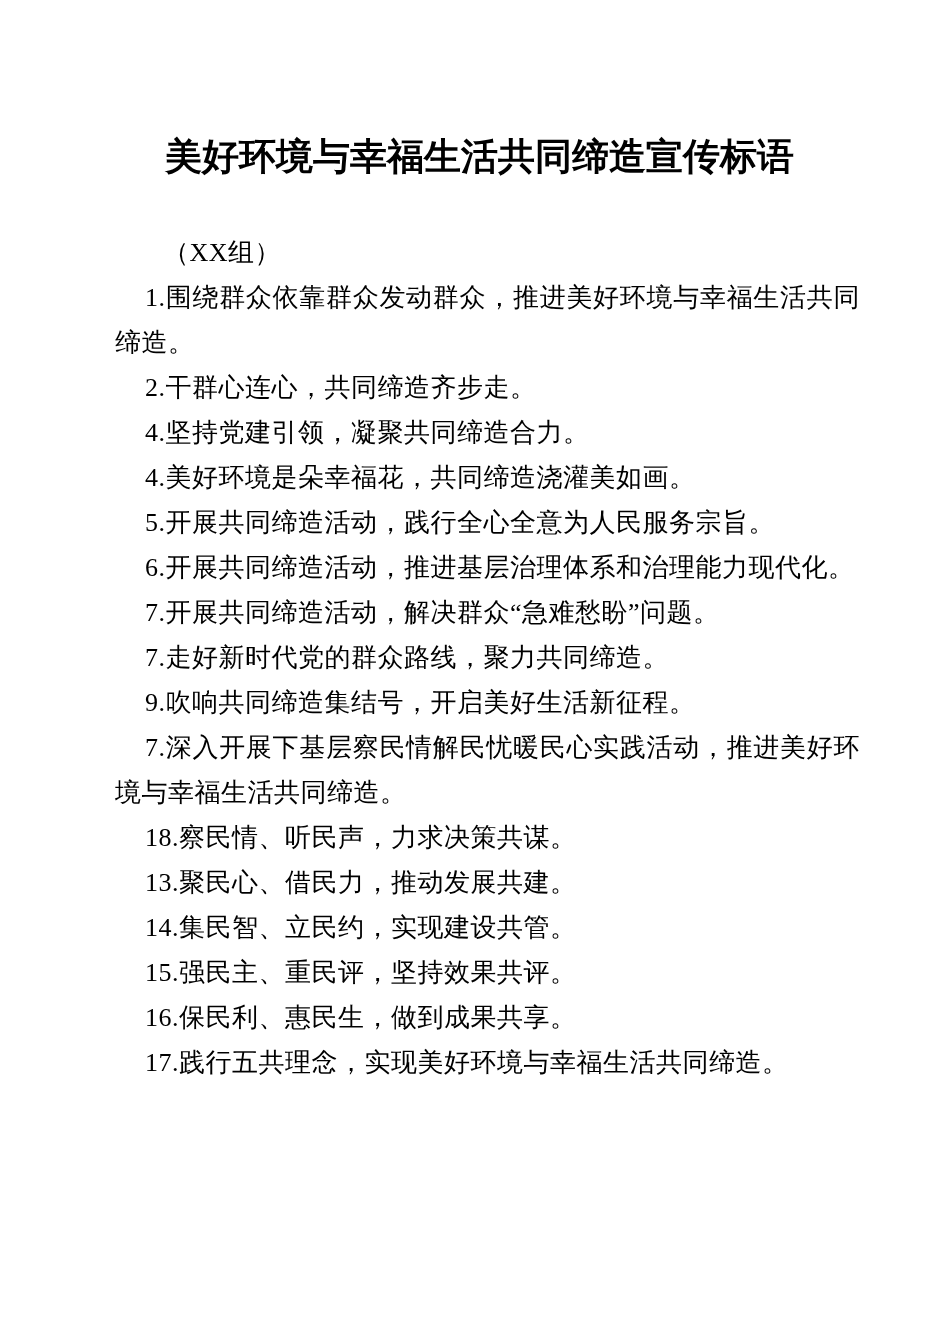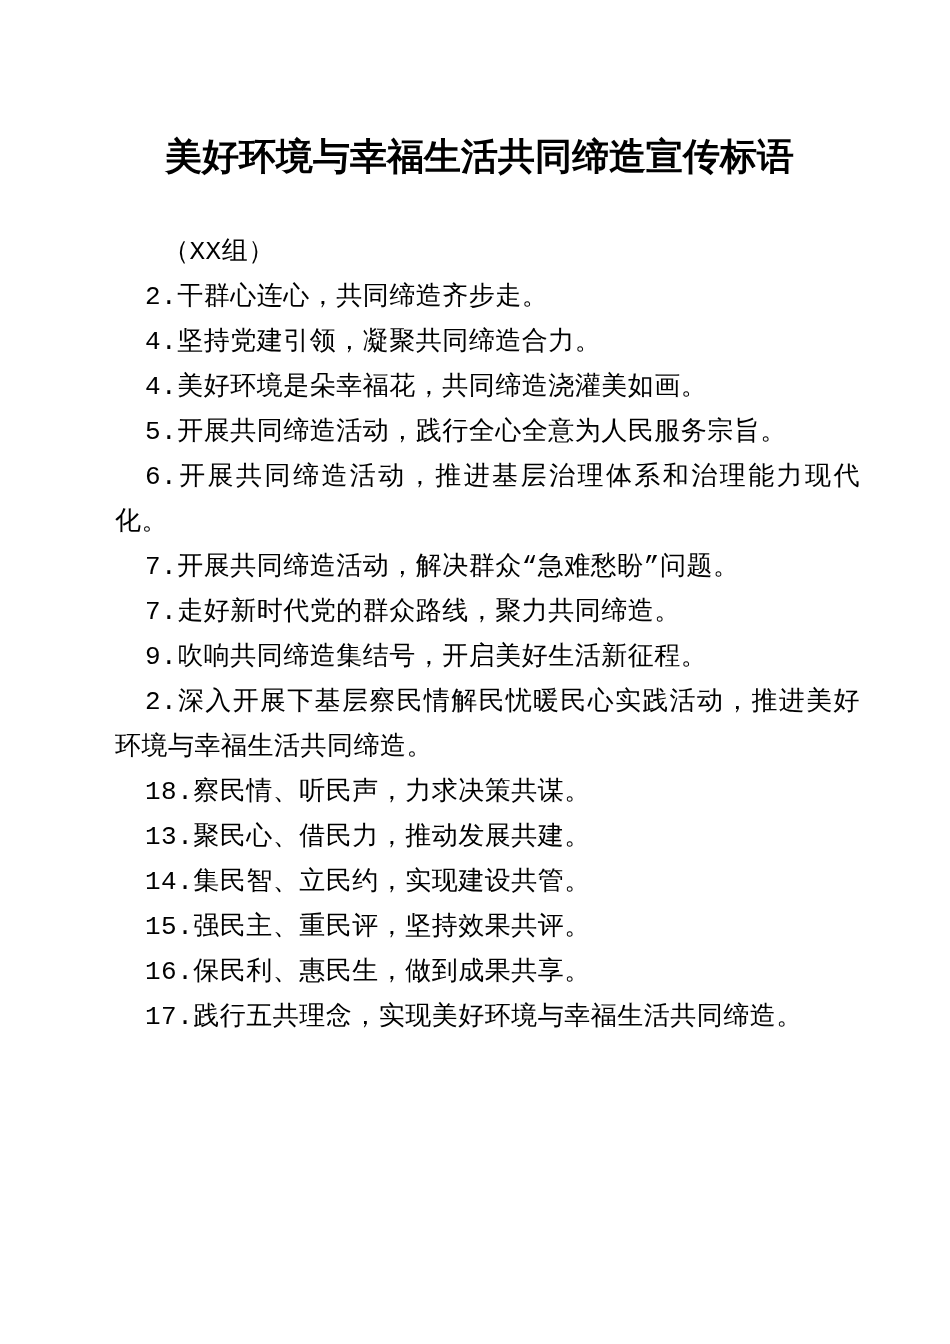--- a/index.html
+++ b/index.html
@@ -26,50 +26,50 @@
     text-align: center;
     letter-spacing: 0px;
     white-space: nowrap;
     padding-left: 9px;
   }
   .body {
     margin-top: 52px;
     font-size: 26px;
     line-height: 45px;
     letter-spacing: 0.5px;
-    font-family: Liberation Mono, monospace;
   }
   .body p {
     margin: 0;
     text-align: justify;
   }
   p.group {
     text-indent: 48px;
     text-align: left;
   }
   p.item {
     text-indent: 30px;
   }
 </style>
 </head>
 <body>
 
 <div class="page">
   <h1 class="title">美好环境与幸福生活共同缔造宣传标语</h1>
   <div class="body">
     <p class="group">（XX组）</p>
+    <p class="item">1.围绕群众依靠群众发动群众，推进美好环境与幸福生活共同缔造。</p>
     <p class="item">2.干群心连心，共同缔造齐步走。</p>
     <p class="item">4.坚持党建引领，凝聚共同缔造合力。</p>
     <p class="item">4.美好环境是朵幸福花，共同缔造浇灌美如画。</p>
     <p class="item">5.开展共同缔造活动，践行全心全意为人民服务宗旨。</p>
     <p class="item">6.开展共同缔造活动，推进基层治理体系和治理能力现代化。</p>
     <p class="item">7.开展共同缔造活动，解决群众“急难愁盼”问题。</p>
     <p class="item">7.走好新时代党的群众路线，聚力共同缔造。</p>
     <p class="item">9.吹响共同缔造集结号，开启美好生活新征程。</p>
-    <p class="item">2.深入开展下基层察民情解民忧暖民心实践活动，推进美好环境与幸福生活共同缔造。</p>
+    <p class="item">7.深入开展下基层察民情解民忧暖民心实践活动，推进美好环境与幸福生活共同缔造。</p>
     <p class="item">18.察民情、听民声，力求决策共谋。</p>
     <p class="item">13.聚民心、借民力，推动发展共建。</p>
     <p class="item">14.集民智、立民约，实现建设共管。</p>
     <p class="item">15.强民主、重民评，坚持效果共评。</p>
     <p class="item">16.保民利、惠民生，做到成果共享。</p>
     <p class="item">17.践行五共理念，实现美好环境与幸福生活共同缔造。</p>
   </div>
 </div>
 
 </body></html>

